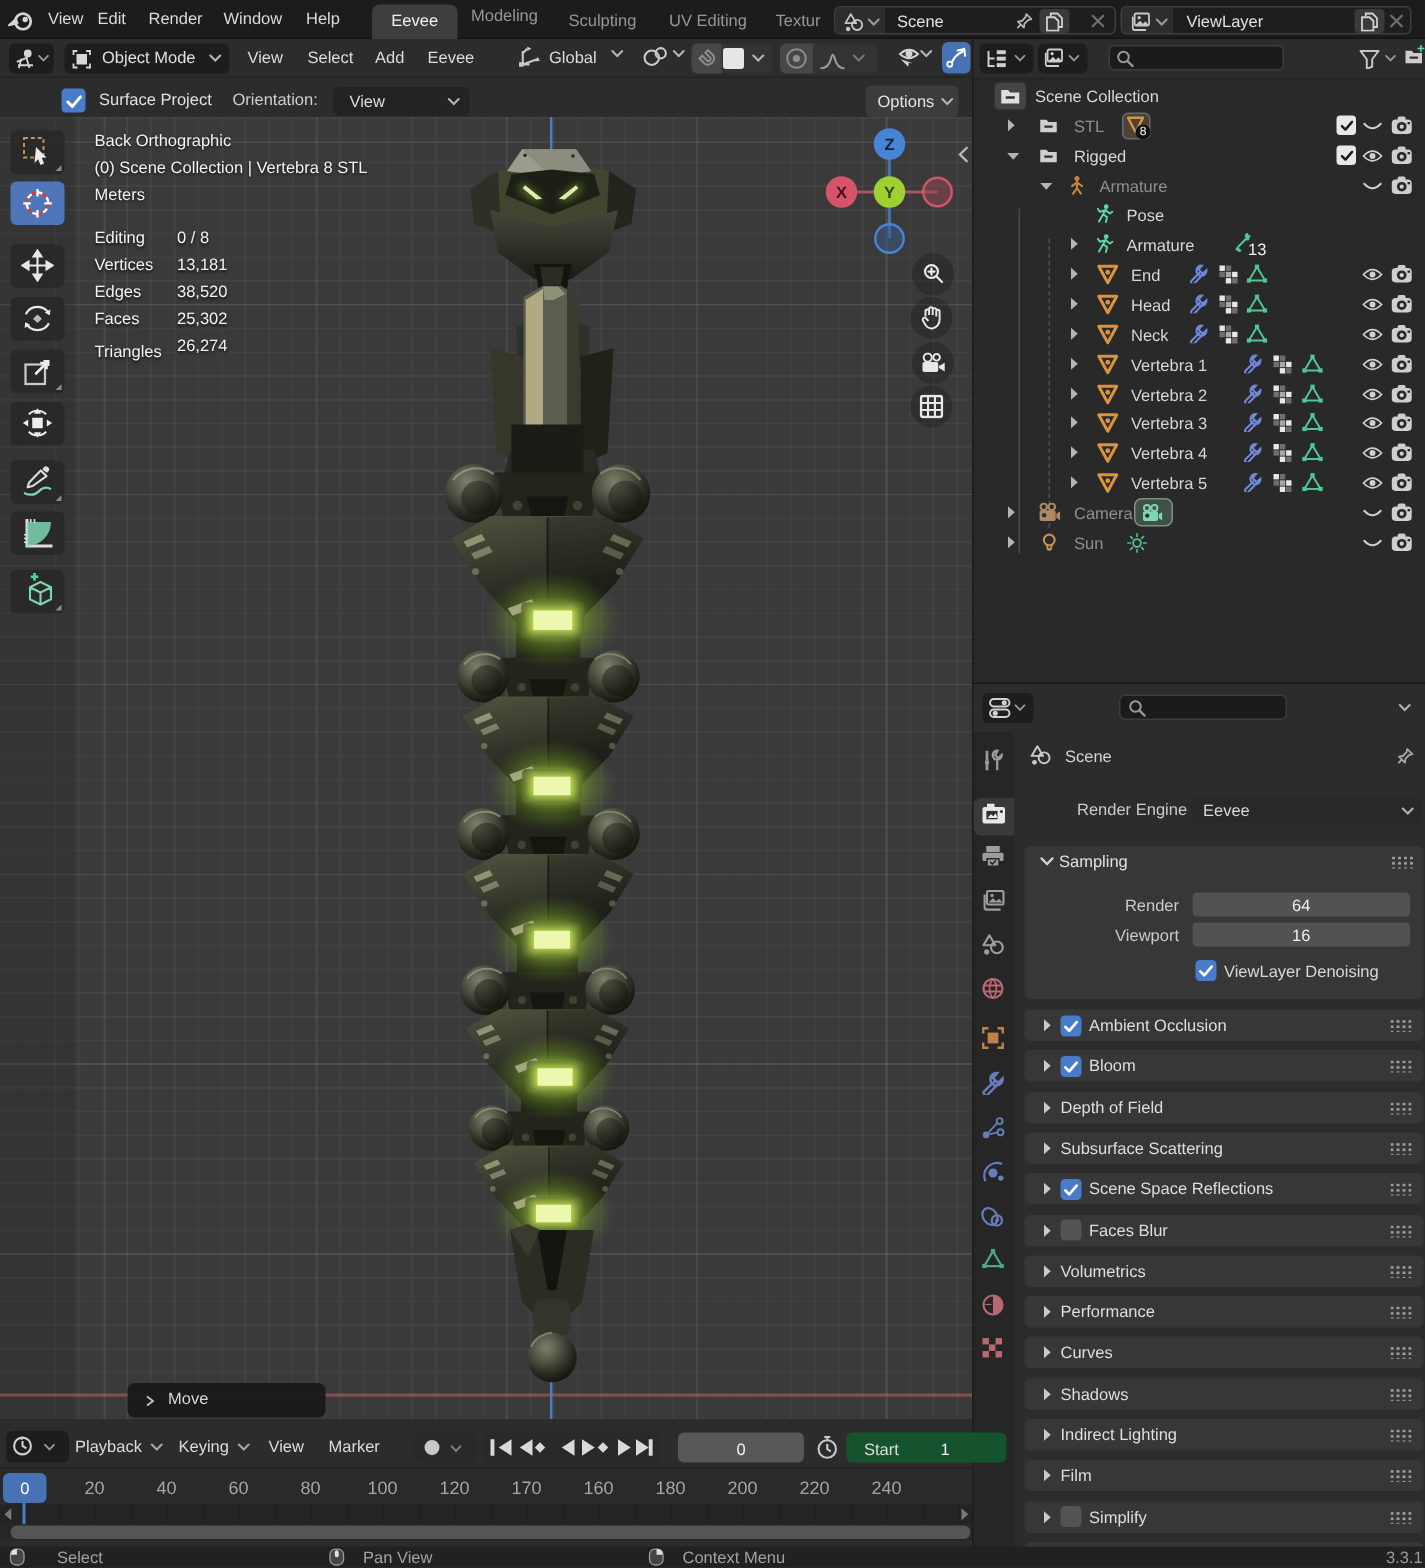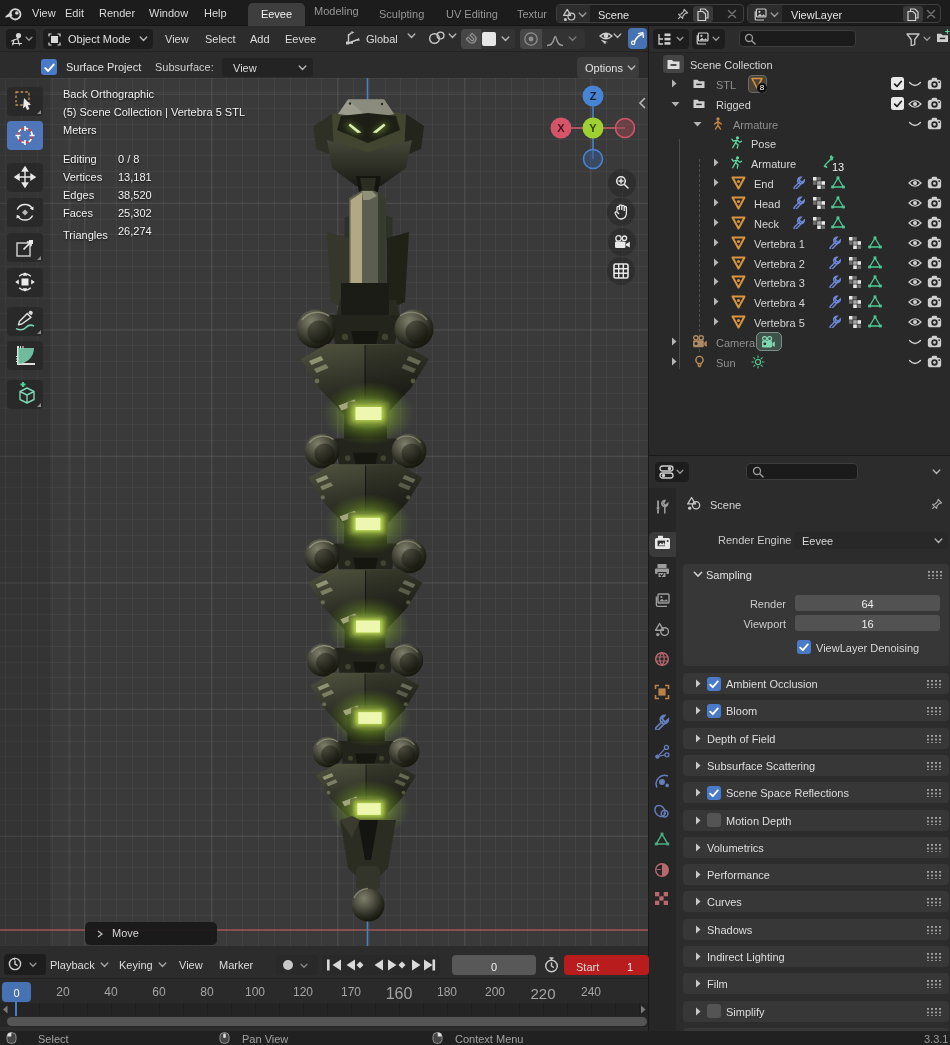--- a/index.html
+++ b/index.html
@@ -262,21 +262,21 @@
       </svg>
   </div>
 </div>
 <div id="thead" class="a">
   <div class="a" style="left:41px;top:7px;width:16px;height:16px;background:#4a7bc8;border-radius:3px">
     <svg class="a" style="left:3px;top:4px;color:#fff" width="11" height="10">
         <use href="#ck"></use>
       </svg>
   </div>
   <div class="tx" style="left:66px;top:10px;color:#e0e0e0">Surface Project</div>
-  <div class="tx" style="left:155px;top:10px;color:#cdcdcd">Subsurface:</div>
+  <div class="tx" style="left:155px;top:10px;color:#cdcdcd">Orientation:</div>
   <div class="darkbtn" style="left:222px;top:6px;width:91px;height:19px;background:#232323">
     <div class="tx" style="left:11px;top:5px;color:#dcdcdc">View</div>
     <svg class="a" style="left:76px;top:7px;color:#b5b5b5" width="9" height="6">
         <use href="#chev"></use>
       </svg>
   </div>
   <div class="a" style="left:577px;top:5px;width:62px;height:21px;background:#3c3c3c;border-radius:4px">
     <div class="tx" style="left:8px;top:6px;color:#e2e2e2">Options</div>
     <svg class="a" style="left:50px;top:8px;color:#b5b5b5" width="9" height="6">
         <use href="#chev"></use>
@@ -399,21 +399,21 @@
   <g>
     <path d="M340 742 L396 742 L388 790 L372 806 L364 806 L348 790 Z" fill="#2b2c22"></path>
     <path d="M358 742 L378 742 L371 782 L365 782 Z" fill="#141510"></path>
     <path d="M340 742 L352 738 L360 742 L352 760 Z" fill="#3a3b2e"></path>
     <rect x="356" y="788" width="24" height="24" rx="5" fill="#33342a"></rect>
     <circle cx="368" cy="827" r="16.5" fill="url(#sph)"></circle>
     <path d="M354 820 A16.5 16.5 0 0 1 368 810.5" fill="none" stroke="#8b8c74" stroke-width="1.4" opacity="0.8"></path>
   </g>
   </svg>
   <div class="tx ovl" style="left:63px;top:11px">Back Orthographic</div>
-  <div class="tx ovl" style="left:63px;top:29px">(5) Scene Collection | Vertebra 5 STL</div>
+  <div class="tx ovl" style="left:63px;top:29px">(0) Scene Collection | Vertebra 8 STL</div>
   <div class="tx ovl" style="left:63px;top:47px">Meters</div>
   <div class="tx ovl" style="left:63px;top:76px">Editing</div>
     <div class="tx ovl" style="left:118px;top:76px">0 / 8</div>
   <div class="tx ovl" style="left:63px;top:94px">Vertices</div>
     <div class="tx ovl" style="left:118px;top:94px">13,181</div>
   <div class="tx ovl" style="left:63px;top:112px">Edges</div>
     <div class="tx ovl" style="left:118px;top:112px">38,520</div>
   <div class="tx ovl" style="left:63px;top:130px">Faces</div>
     <div class="tx ovl" style="left:118px;top:130px">25,302</div>
   <div class="tx ovl" style="left:63px;top:152px">Triangles</div>
@@ -1028,21 +1028,21 @@
 <svg class="a" style="left:60px;top:332.7px;color:#fff" width="10" height="9">
       <use href="#ck"></use>
     </svg>
 <div class="tx" style="left:77px;top:332.2px;color:#dedede">Scene Space Reflections</div>
 <div class="dotgrid" style="top:333.2px"></div>
 <div class="phead" style="top:353.5px;width:266px"></div>
 <svg class="a" style="left:46px;top:359.5px" width="6" height="9" viewBox="0 0 6 9">
       <path d="M1 0.5 V8.5 L5.5 4.5 Z" fill="#c9c9c9"></path>
     </svg>
 <div class="a" style="left:58px;top:357.0px;width:14px;height:14px;background:#545454;border-radius:3px"></div>
-<div class="tx" style="left:77px;top:359.5px;color:#dedede">Motion Depth</div>
+<div class="tx" style="left:77px;top:359.5px;color:#dedede">Faces Blur</div>
 <div class="dotgrid" style="top:360.5px"></div>
 <div class="phead" style="top:380.8px;width:266px"></div>
 <svg class="a" style="left:46px;top:386.8px" width="6" height="9" viewBox="0 0 6 9">
       <path d="M1 0.5 V8.5 L5.5 4.5 Z" fill="#c9c9c9"></path>
     </svg>
 <div class="tx" style="left:58px;top:386.8px;color:#dedede">Volumetrics</div>
 <div class="dotgrid" style="top:387.8px"></div>
 <div class="phead" style="top:408.1px;width:266px"></div>
 <svg class="a" style="left:46px;top:414.1px" width="6" height="9" viewBox="0 0 6 9">
       <path d="M1 0.5 V8.5 L5.5 4.5 Z" fill="#c9c9c9"></path>
@@ -1123,36 +1123,36 @@
       <path d="M102 1.5 L110.5 7 L102 12.5 Z" fill="#d9d9d9"></path>
       <rect x="110.5" y="1.5" width="2.6" height="11" fill="#d9d9d9"></rect>
     </svg>
 <div class="a" style="left:452px;top:9px;width:84px;height:20px;background:#585858;border-radius:4px">
       <div class="tx" style="left:0;top:7px;width:84px;text-align:center;color:#f0f0f0">0</div>
     </div>
 <svg class="a" style="left:544px;top:11px" width="15" height="16" viewBox="0 0 15 16">
       <circle cx="7.5" cy="9" r="5.8" fill="none" stroke="#c9c9c9" stroke-width="1.4"></circle>
       <path d="M7.5 5.6 V9 L9.8 10.6 M5.5 1 H9.5 M7.5 1 V3" stroke="#c9c9c9" stroke-width="1.4" fill="none"></path>
     </svg>
-<div class="a" style="left:564px;top:9px;width:85px;height:20px;background:#b91c1c;border-radius:4px">
+<div class="a" style="left:564px;top:9px;width:107px;height:20px;background:#14532d;border-radius:4px">
       <div class="tx" style="left:12px;top:7px;color:#dcdcdc">Start</div>
       <div class="tx" style="left:63px;top:7px;color:#f0f0f0">1</div>
     </div>
 <div class="a" style="left:0;top:32px;width:648px;height:25px;background:#2a2a2a;border-top:1px solid #222"></div>
 <div class="tx" style="left:49px;top:40px;width:28px;text-align:center;color:#a5a5a5;font-size:12px">20</div>
     <div class="tx" style="left:97px;top:40px;width:28px;text-align:center;color:#a5a5a5;font-size:12px">40</div>
     <div class="tx" style="left:145px;top:40px;width:28px;text-align:center;color:#a5a5a5;font-size:12px">60</div>
     <div class="tx" style="left:193px;top:40px;width:28px;text-align:center;color:#a5a5a5;font-size:12px">80</div>
     <div class="tx" style="left:241px;top:40px;width:28px;text-align:center;color:#a5a5a5;font-size:12px">100</div>
     <div class="tx" style="left:289px;top:40px;width:28px;text-align:center;color:#a5a5a5;font-size:12px">120</div>
     <div class="tx" style="left:337px;top:40px;width:28px;text-align:center;color:#a5a5a5;font-size:12px">170</div>
-    <div class="tx" style="left:385px;top:40px;width:28px;text-align:center;color:#a5a5a5;font-size:16px">160</div>
+    <div class="tx" style="left:385px;top:40px;width:28px;text-align:center;color:#a5a5a5;font-size:12px">160</div>
     <div class="tx" style="left:433px;top:40px;width:28px;text-align:center;color:#a5a5a5;font-size:12px">180</div>
     <div class="tx" style="left:481px;top:40px;width:28px;text-align:center;color:#a5a5a5;font-size:12px">200</div>
-    <div class="tx" style="left:529px;top:40px;width:28px;text-align:center;color:#a5a5a5;font-size:15px">220</div>
+    <div class="tx" style="left:529px;top:40px;width:28px;text-align:center;color:#a5a5a5;font-size:12px">220</div>
     <div class="tx" style="left:577px;top:40px;width:28px;text-align:center;color:#a5a5a5;font-size:12px">240</div>
 <div class="a" style="left:0;top:57px;width:648px;height:13px;background:#242424"></div>
 <div class="a" style="left:15px;top:57px;width:1px;height:13px;background:#1e1e1e"></div>
     <div class="a" style="left:39px;top:57px;width:1px;height:13px;background:#1e1e1e"></div>
     <div class="a" style="left:63px;top:57px;width:1px;height:13px;background:#1e1e1e"></div>
     <div class="a" style="left:87px;top:57px;width:1px;height:13px;background:#1e1e1e"></div>
     <div class="a" style="left:111px;top:57px;width:1px;height:13px;background:#1e1e1e"></div>
     <div class="a" style="left:135px;top:57px;width:1px;height:13px;background:#1e1e1e"></div>
     <div class="a" style="left:159px;top:57px;width:1px;height:13px;background:#1e1e1e"></div>
     <div class="a" style="left:183px;top:57px;width:1px;height:13px;background:#1e1e1e"></div>

